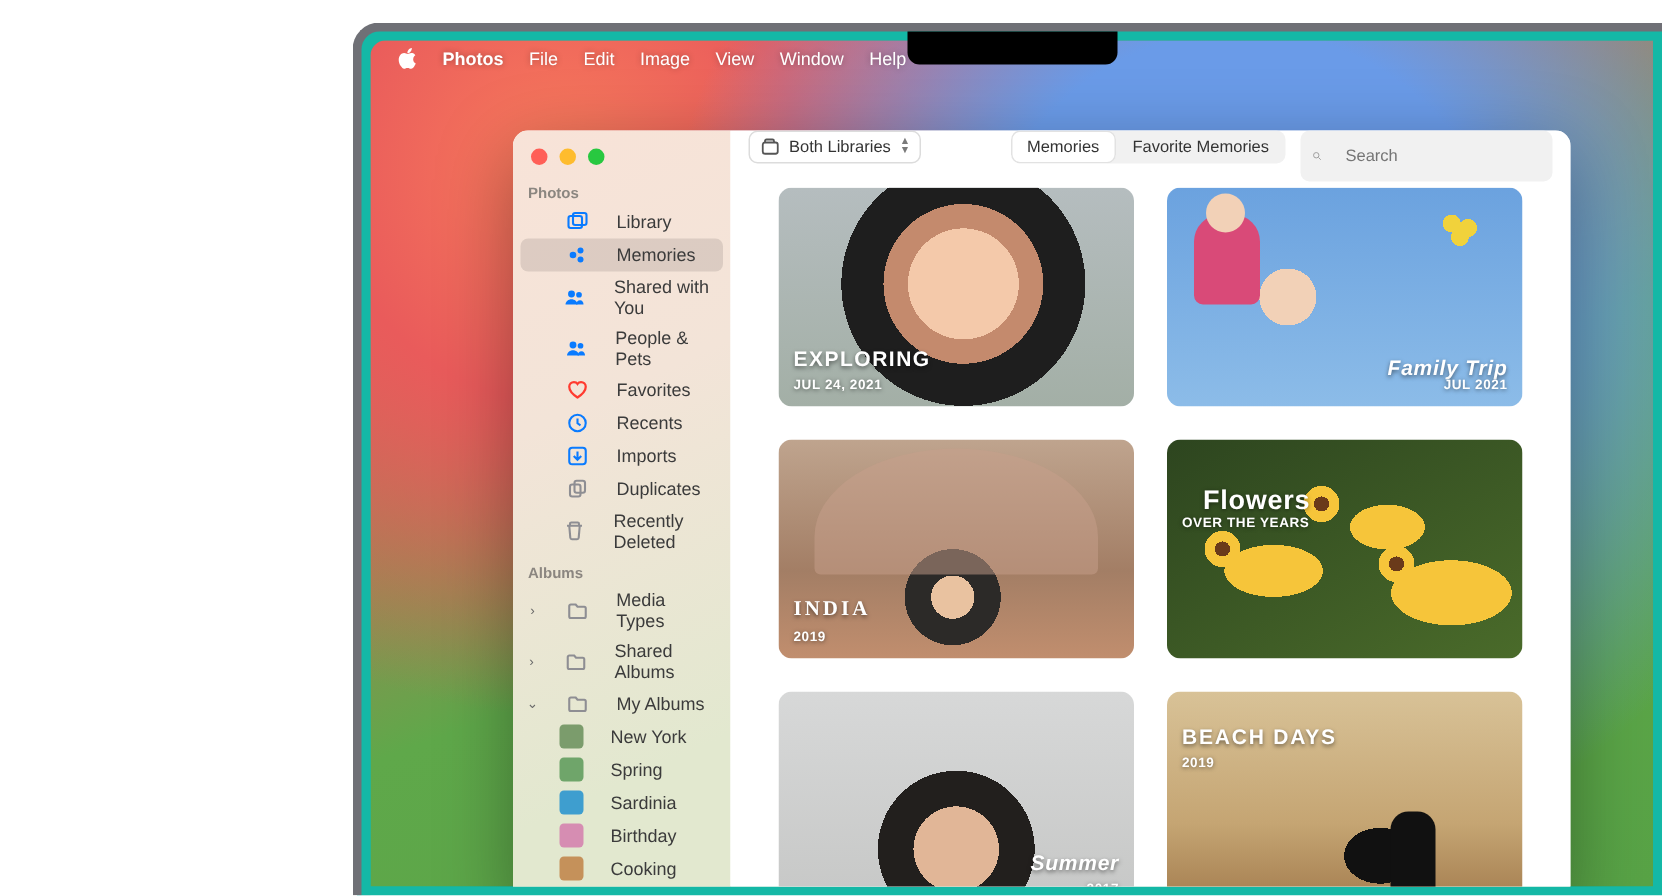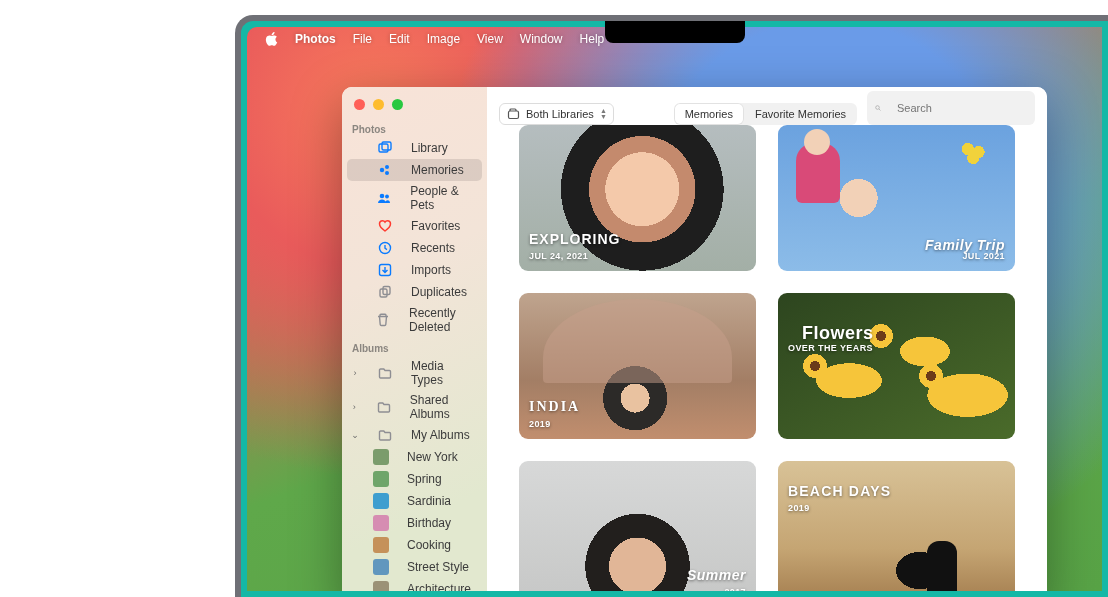--- a/index.html
+++ b/index.html
@@ -31,21 +31,21 @@
 .sgroup{padding:6px 8px 2px 10px;color:#8b8680;font-size:10px;font-weight:600}
 .sitem{margin:0 5px;padding:3px 4px;border-radius:5px;display:flex;align-items:center;gap:18px;font-size:12px;color:#3b3b3b;cursor:default}
 .sitem.sel{background:rgba(0,0,0,.10)}
 .sitem .chev{width:8px;text-align:center;font-size:9px;color:#6a6a6a}
 .sitem .ic{width:16px;height:16px;display:flex;align-items:center;justify-content:center}
 .sitem .ic svg{display:block}
 .sitem .thumb{width:16px;height:16px;border-radius:3px;flex-shrink:0}
 
 
 .main{flex:1;display:flex;flex-direction:column;background:#fff}
-.toolbar{height:38px;display:flex;align-items:flex-end;padding:0 12px;gap:10px}
+.toolbar{height:38px;display:flex;align-items:flex-start;padding:0 12px;gap:10px}
 .select{border:1px solid #dcdcdc;background:#fff;border-radius:6px;height:22px;padding:0 6px;display:flex;align-items:center;gap:6px;font-size:11px;color:#333}
 .select .ic{width:14px;height:14px;display:flex;align-items:center}
 .select .updown{font-size:7px;line-height:6px;color:#7a7a7a;display:flex;flex-direction:column}
 .seg{margin-left:auto;display:flex;background:#f1f1f1;border-radius:6px;height:22px;overflow:hidden;font-size:11px}
 .seg .s{padding:0 11px;display:flex;align-items:center;color:#333}
 .seg .s.on{background:#fff;box-shadow:0 0 0 1px #e2e2e2 inset;border-radius:6px}
 .search{display:flex;align-items:center;gap:16px;background:#f1f1f1;border-radius:6px;height:22px;padding:17px 8px;width:168px}
 .search svg{opacity:.6}
 .search input{border:0;background:transparent;font-size:11px;outline:none;width:130px;color:#333}
 
@@ -135,20 +135,32 @@
             <div class="sitem " style="">
               <span class="chev"></span>
               <span class="ic">
                 <svg width="16" height="16" viewBox="0 0 16 16" fill="#0a7bff">
                   <circle cx="6" cy="6" r="2.3"></circle>
                   <circle cx="11" cy="6.5" r="1.9"></circle>
                   <path d="M2 13c0-2 2-3.5 4-3.5s4 1.5 4 3.5z"></path>
                   <path d="M9 13c0-1.6 1.3-2.8 2.7-2.8S14 11.4 14 13z"></path>
                 </svg>
               </span>
+              <span>Shared with You</span>
+            </div>
+            <div class="sitem " style="">
+              <span class="chev"></span>
+              <span class="ic">
+                <svg width="16" height="16" viewBox="0 0 16 16" fill="#0a7bff">
+                  <circle cx="6" cy="6" r="2.3"></circle>
+                  <circle cx="11" cy="6.5" r="1.9"></circle>
+                  <path d="M2 13c0-2 2-3.5 4-3.5s4 1.5 4 3.5z"></path>
+                  <path d="M9 13c0-1.6 1.3-2.8 2.7-2.8S14 11.4 14 13z"></path>
+                </svg>
+              </span>
               <span>People &amp; Pets</span>
             </div>
             <div class="sitem " style="">
               <span class="chev"></span>
               <span class="ic">
                 <svg width="16" height="16" viewBox="0 0 16 16" fill="none" stroke="#ff3b30" stroke-width="1.5">
                   <path d="M8 13S2.5 9.3 2.5 5.8C2.5 4 4 2.7 5.6 2.7c1 0 1.9.5 2.4 1.3.5-.8 1.4-1.3 2.4-1.3 1.6 0 3.1 1.3 3.1 3.1C13.5 9.3 8 13 8 13z"></path>
                 </svg>
               </span>
               <span>Favorites</span>

